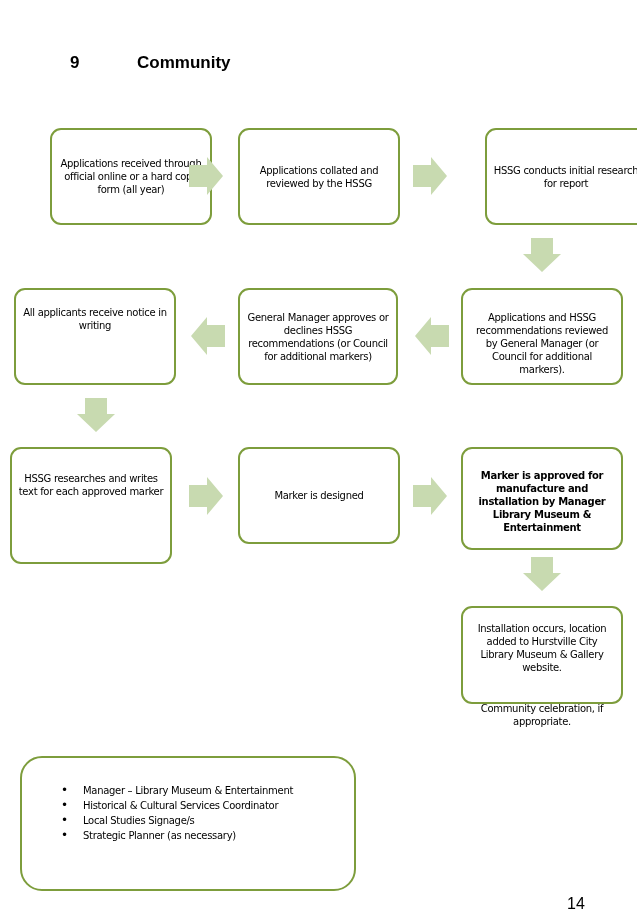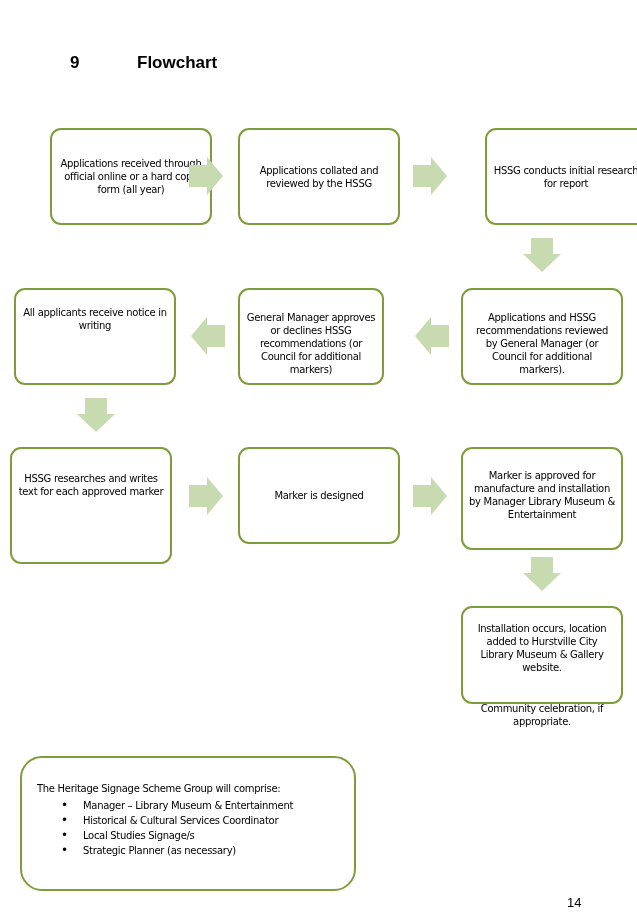--- a/index.html
+++ b/index.html
@@ -17,56 +17,56 @@
   .box p + p { margin-top: 4px; }
   .arrow { position: absolute; }
   .arrow svg { display: block; }
   .notes { position: absolute; left: 20px; top: 756px; width: 336px; height: 135px;
            box-sizing: border-box; border: 2.5px solid #7d9d3c; border-radius: 22px;
            font-family: "DejaVu Sans", sans-serif; font-size: 10px; line-height: 15px;
            padding: 23px 0 0 15px; letter-spacing: -0.3px; }
   .notes ul { margin: 2px; padding: 0; list-style: none; }
   .notes li { position: relative; padding-left: 44px; }
   .notes li::before { content: "\2022"; position: absolute; left: 22px; top: 0; font-size: 12px; }
-  .page-num { position: absolute; left: 567px; top: 895px; font-size: 13px;
+  .page-num { position: absolute; left: 567px; top: 895px; font-size: 16px;
               font-family: "Liberation Sans", sans-serif; }
 </style>
 </head>
 <body>
 
 <div class="heading sec-num">9</div>
-<div class="heading sec-title">Flowchart</div>
+<div class="heading sec-title">Community</div>
 
 <div class="box" style="left:14px;top:128px;width:162px;height:97px;padding-top:27px;margin-left:36px;">
   <p>Applications received through official online or a hard copy form (all year)</p>
 </div>
 <div class="box" style="left:238px;top:128px;width:162px;height:97px;padding-top:34px;">
   <p>Applications collated and reviewed by the HSSG</p>
 </div>
 <div class="box" style="left:485px;top:128px;width:162px;height:97px;padding-top:34px;">
   <p>HSSG conducts initial research for report</p>
 </div>
 
 <div class="box" style="left:14px;top:288px;width:162px;height:97px;padding-top:16px;">
   <p>All applicants receive notice in writing</p>
 </div>
-<div class="box" style="left:238px;top:288px;width:146px;height:97px;padding-top:21px;">
+<div class="box" style="left:238px;top:288px;width:160px;height:97px;padding-top:21px;">
   <p>General Manager approves or declines HSSG recommendations (or Council for additional markers)</p>
 </div>
 <div class="box" style="left:461px;top:288px;width:162px;height:97px;padding-top:21px;">
   <p>Applications and HSSG recommendations reviewed by General Manager (or Council for additional markers).</p>
 </div>
 
 <div class="box" style="left:10px;top:447px;width:162px;height:117px;padding-top:23px;">
   <p>HSSG researches and writes text for each approved marker</p>
 </div>
 <div class="box" style="left:238px;top:447px;width:162px;height:97px;padding-top:40px;">
   <p>Marker is designed</p>
 </div>
-<div class="box" style="left:461px;top:447px;width:162px;height:103px;padding-top:20px;">
+<div class="box" style="left:461px;top:447px;width:162px;height:103px;padding-top:20px;font-weight:bold;">
   <p>Marker is approved for manufacture and installation by Manager Library Museum &amp; Entertainment</p>
 </div>
 
 <div class="box" style="left:461px;top:606px;width:162px;height:98px;padding-top:14px;gap:24px;">
   <p>Installation occurs, location added to Hurstville City Library Museum &amp; Gallery website.</p>
   <p>Community celebration, if appropriate.</p>
 </div>
 
 <div class="arrow" style="left:189px;top:157px;">
   <svg width="34" height="38" viewBox="0 0 34 38">
@@ -108,21 +108,20 @@
       <polygon points="0,8 18,8 18,0 34,19 18,38 18,30 0,30" fill="#c8dab0"></polygon>
     </svg>
 </div>
 <div class="arrow" style="left:523px;top:557px;">
   <svg width="38" height="34" viewBox="0 0 38 34">
       <polygon points="8,0 30,0 30,16 38,16 19,34 0,16 8,16" fill="#c8dab0"></polygon>
     </svg>
 </div>
 
 <div class="notes">
-  <div>The Heritage Signage Scheme Group will comprise:</div>
   <ul>
     <li>Manager – Library Museum &amp; Entertainment</li>
     <li>Historical &amp; Cultural Services Coordinator</li>
     <li>Local Studies Signage/s</li>
     <li>Strategic Planner (as necessary)</li>
   </ul>
 </div>
 
 <div class="page-num">14</div>
 

